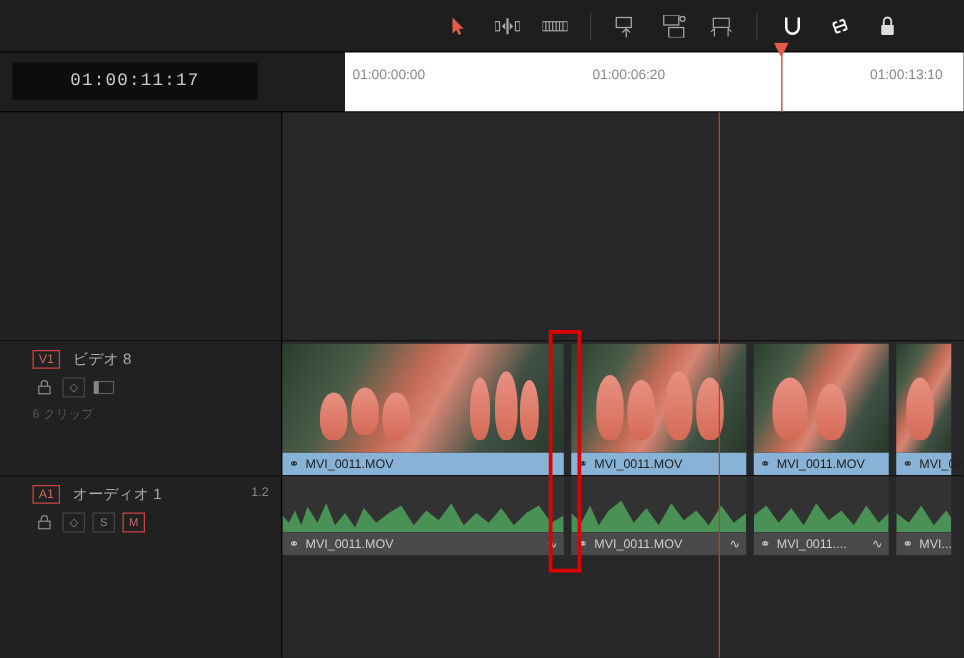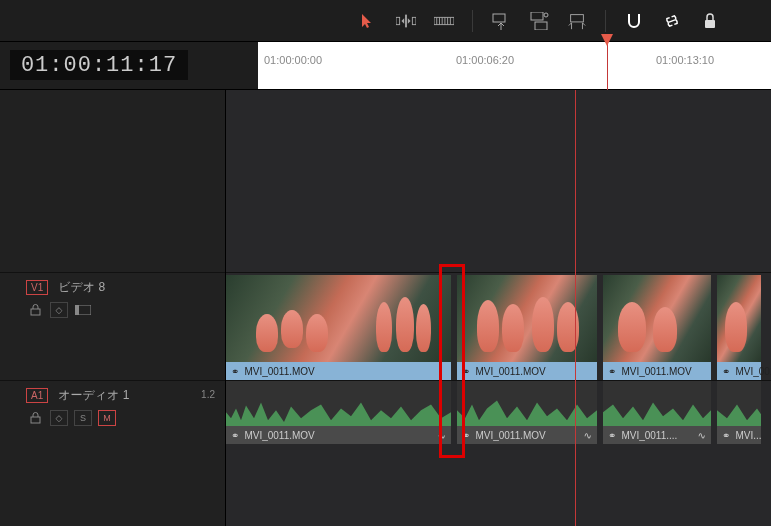--- a/index.html
+++ b/index.html
@@ -33,28 +33,28 @@
   align-items: center;
   justify-content: center;
 }
 .timeline-header {
   height: 48px;
   display: flex;
   border-bottom: 1px solid #000;
 }
 .timecode-box {
   margin: 8px 10px;
-  width: 178px;
+  width: 196px;
   height: 30px;
   background: #0d0d0d;
   display: flex;
   align-items: center;
   justify-content: center;
   color: #ccc;
-  font-size: 22px;
+  font-size: 14px;
   letter-spacing: 1px;
   font-family: 'Courier New', monospace;
 }
 .ruler {
   flex: 1;
   position: relative;
   background: #ffffff;
   margin-left: 30px;
 }
 .tick {
@@ -295,21 +295,21 @@
       </svg>
   </span>
 </div>
 
 <div class="timeline-header">
   <div class="timecode-box">01:00:11:17</div>
   <div style="width:30px"></div>
   <div class="ruler">
     <span class="tick" style="left:6px">01:00:00:00</span>
     <span class="tick" style="left:198px">01:00:06:20</span>
-    <span class="tick" style="left:398px">01:00:13:10</span>
+    <span class="tick" style="left:420px">01:00:13:10</span>
     <div class="playhead" style="left:349px; height:48px">
       <div class="playhead-head"></div>
     </div>
   </div>
 </div>
 
 <div class="main-area">
   <div class="tracks-panel">
     <div class="spacer-top"></div>
     <div class="track-header video-track-header">
@@ -325,20 +325,21 @@
             </svg>
         </span>
         <span class="mini-icon">◇</span>
         <span class="mini-icon" style="border:none">
           <svg width="16" height="10" viewBox="0 0 16 10">
               <rect x="0" y="0" width="16" height="10" fill="none" stroke="#888"></rect>
               <rect x="0" y="0" width="4" height="10" fill="#888"></rect>
             </svg>
         </span>
       </div>
+      <div class="track-small-label">6 クリップ</div>
     </div>
     <div class="track-header audio-track-header">
       <span class="audio-hdr-right">1.2</span>
       <div class="track-title-row">
         <span class="track-badge">A1</span>
         <span>オーディオ 1</span>
       </div>
       <div class="track-icons-row">
         <span class="mini-icon" style="border:none">
           <svg width="11" height="12" viewBox="0 0 11 12">

